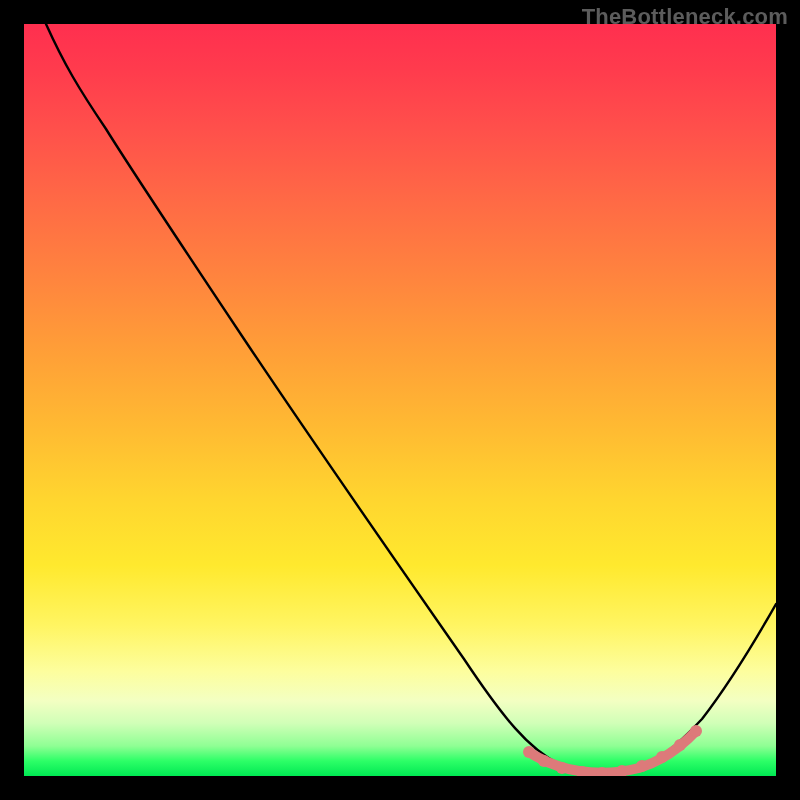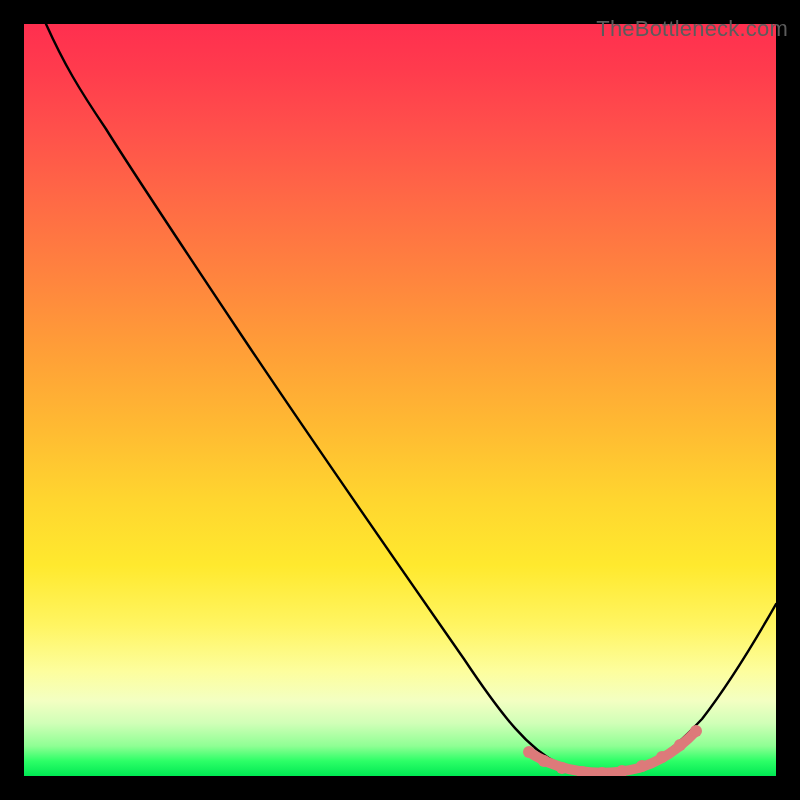--- a/index.html
+++ b/index.html
@@ -15,24 +15,23 @@
     position: absolute;
     inset: 0;
     background: #000;
   }
   .watermark {
     position: absolute;
     top: 4px;
     right: 12px;
     color: #5c5c5c;
     font-size: 22px;
-    font-weight: 400;
+    font-weight: 700;
     letter-spacing: 0.2px;
     z-index: 10;
-    margin-top: 12px;
   }
   .plot-area {
     position: absolute;
     left: 24px;
     top: 24px;
     width: 752px;
     height: 752px;
     background: linear-gradient(to bottom,
       #ff2f4f 0%,
       #ff3b4d 6%,

